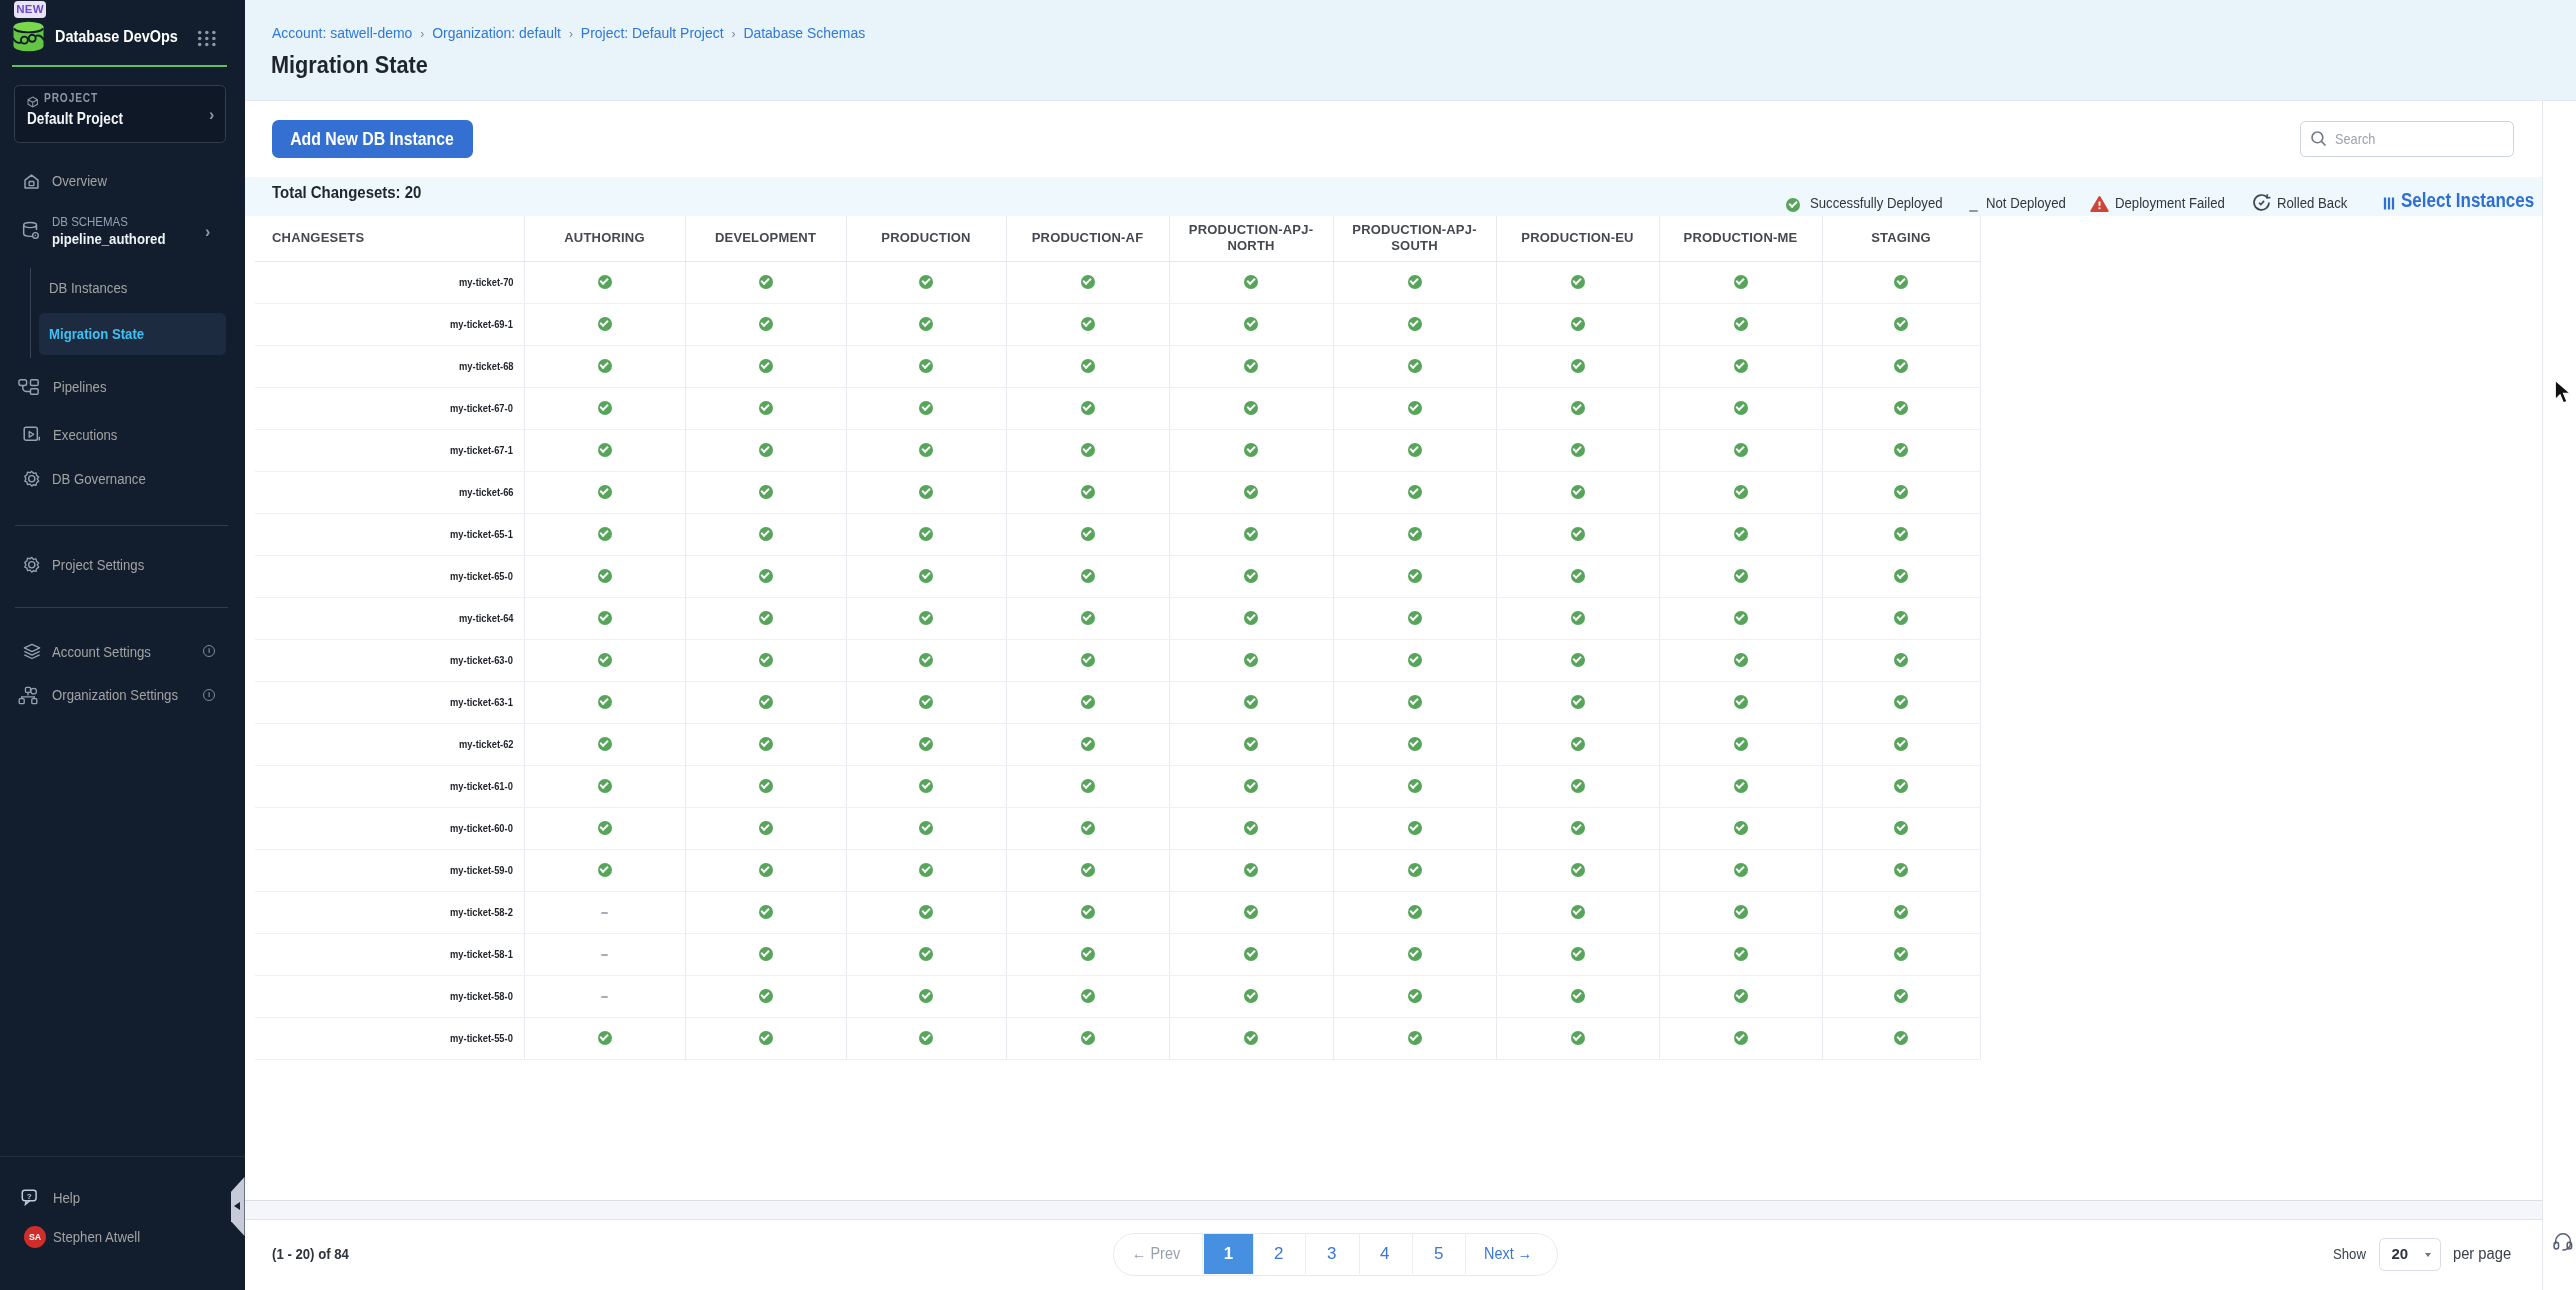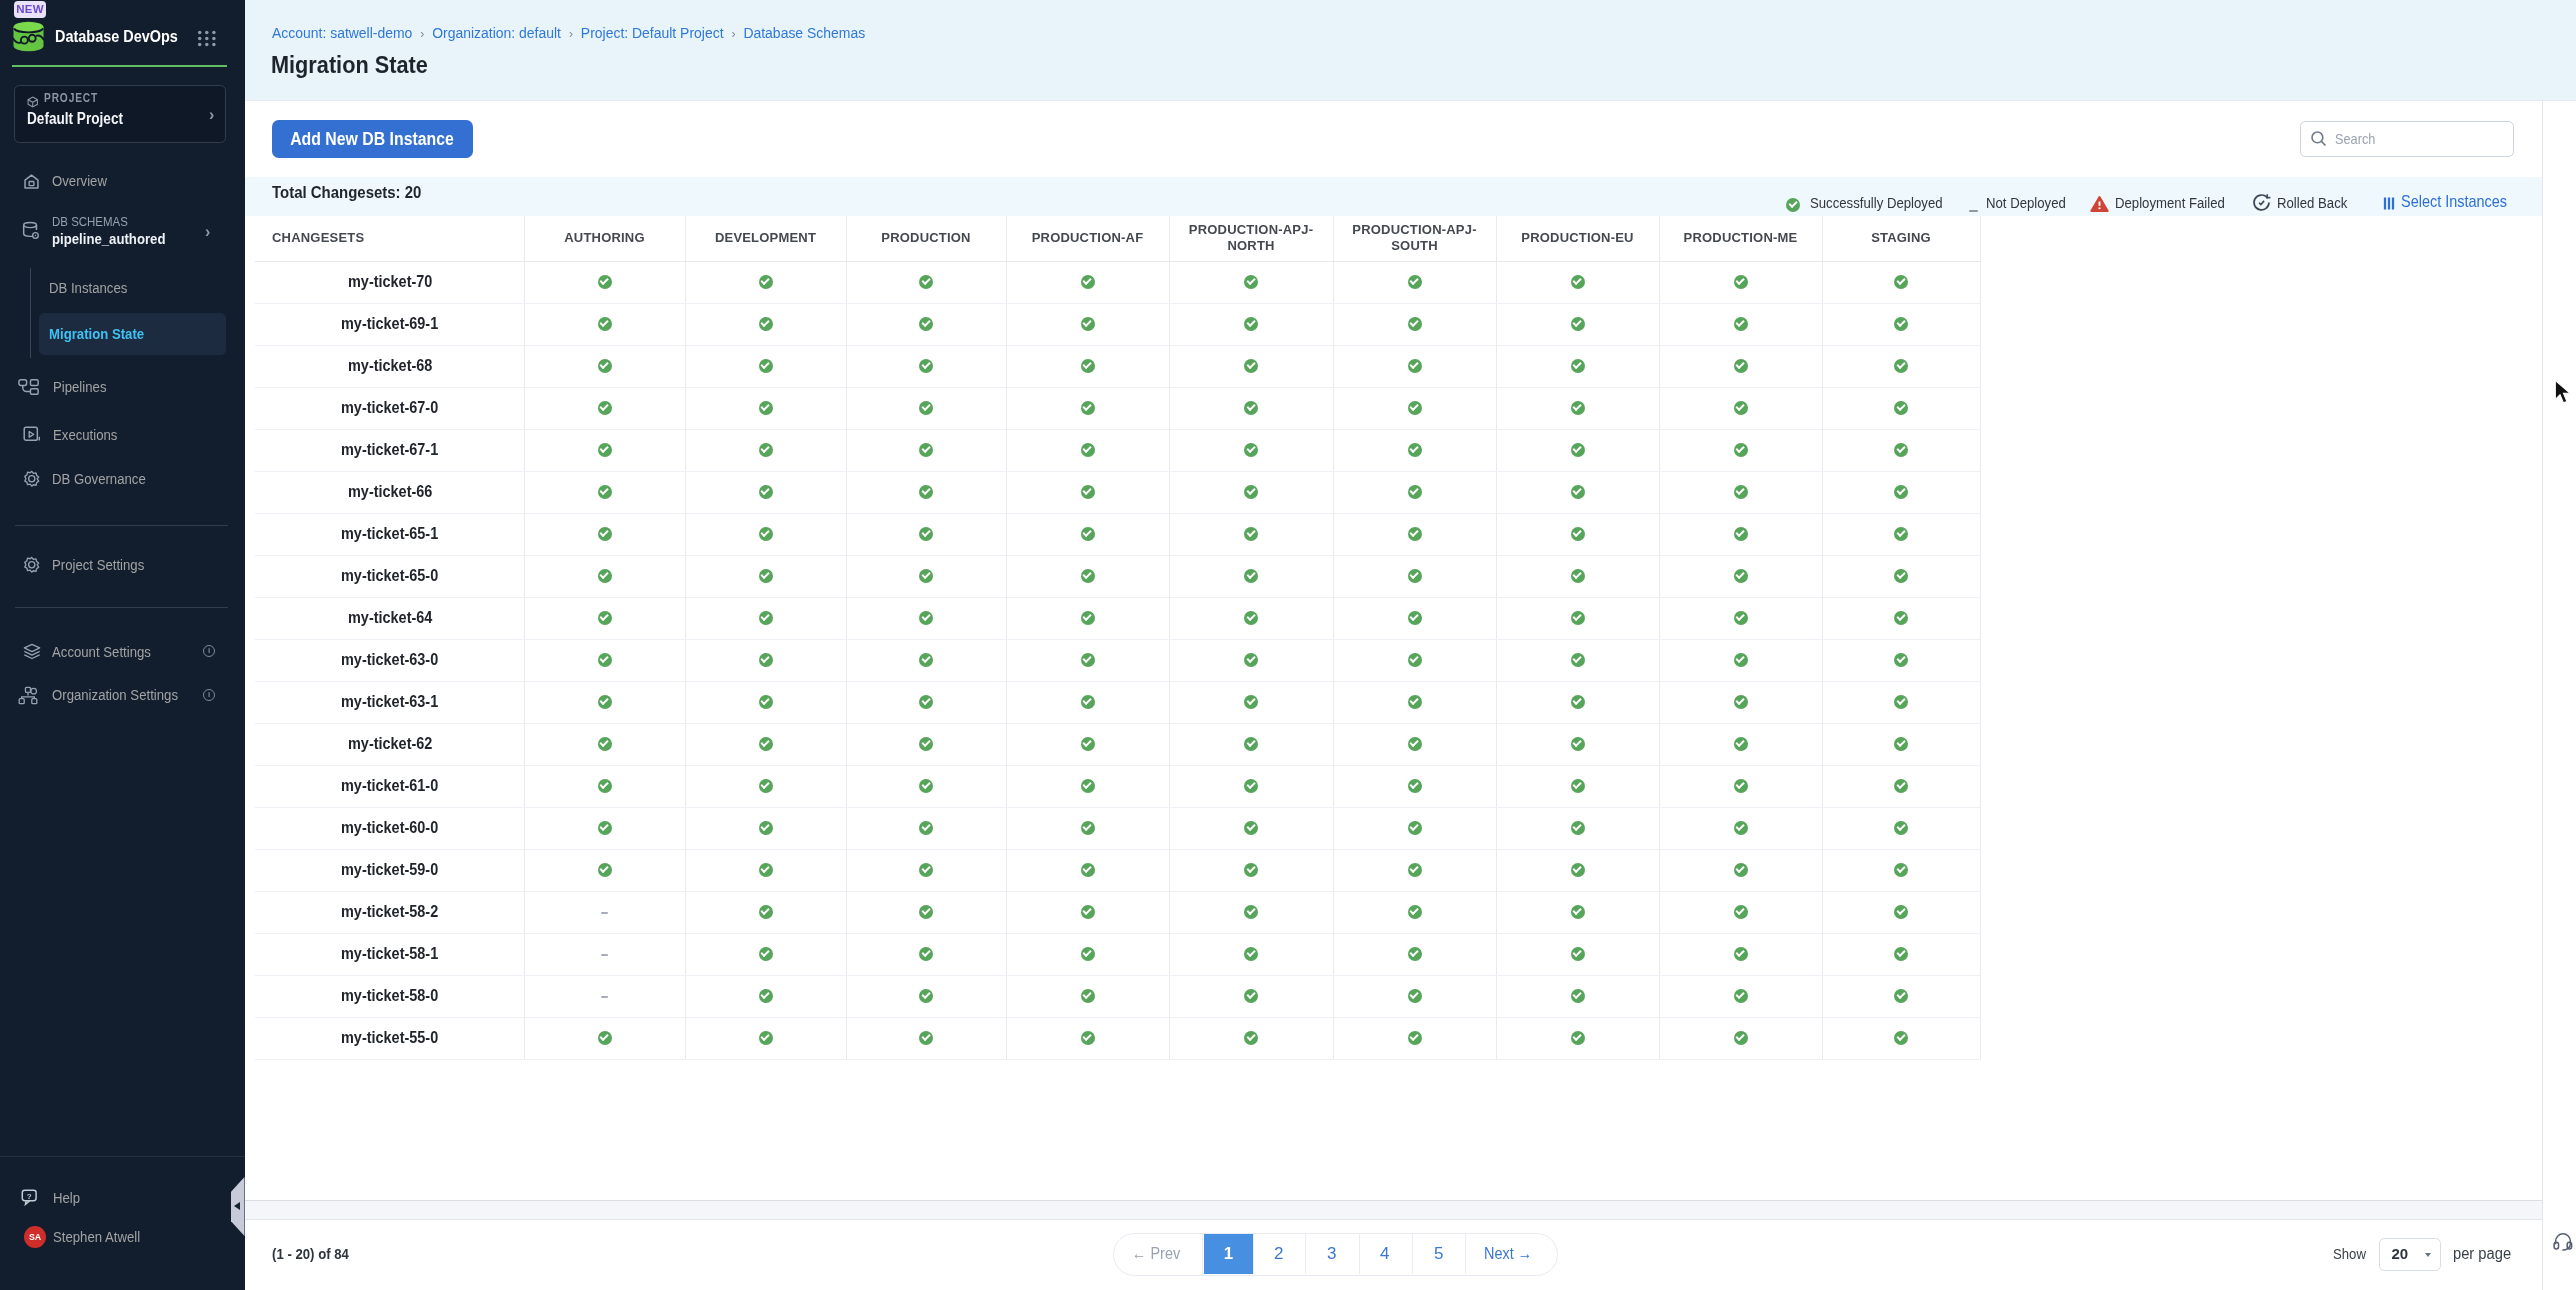--- a/index.html
+++ b/index.html
@@ -33,21 +33,21 @@
 #legend{position:absolute;left:245px;top:177px;width:2297px;height:39px;background:#eef8fd}
 #tc{left:272px;top:173px;height:39px;font-size:17px;font-weight:700;color:#22272e}
 .leg{position:absolute;top:173px;height:39px;display:flex;align-items:flex-end;white-space:nowrap;font-size:15.5px;color:#32373e;font-weight:500}
 .ok{width:14px;height:14px;border-radius:50%;background:#57a55a;display:inline-block;position:relative;flex:none;vertical-align:middle}
 .ok:after{content:"";position:absolute;left:2.7px;top:3.4px;width:6px;height:2.7px;border-left:2px solid #fff;border-bottom:2px solid #fff;transform:rotate(-45deg)}
 
 #tbl{position:absolute;left:255px;top:216px;border-collapse:collapse;table-layout:fixed}
 #tbl th{height:45px;font-size:13px;font-weight:700;color:#44484f;letter-spacing:0.2px;text-align:center;vertical-align:middle;border-bottom:1.3px solid #e6e8ef;line-height:16px}
 #tbl th:first-child{text-align:left;padding-left:17px}
 #tbl td{height:42px;text-align:center;vertical-align:middle;border-bottom:1.3px solid #eef0f6}
-#tbl td:first-child{text-align:center;padding-left:17px;font-weight:700;color:#22262c;font-size:17px}
+#tbl td:first-child{text-align:right;padding-left:17px;font-weight:700;color:#22262c;font-size:11px}
 #tbl td+td,#tbl th+th{border-left:1.3px solid #e8eaf1}
 #tbl td:last-child,#tbl th:last-child{border-right:1.3px solid #e8eaf1}
 .tdash{display:inline-block;width:7.4px;height:2px;background:#a8adbc;border-radius:1.3px;vertical-align:middle}
 
 #scrollband{position:absolute;left:245px;top:1200px;width:2297px;height:19.6px;background:#f5f6f9;border-top:1.3px solid #dbdee5;border-bottom:1.3px solid #e2e5eb}
 #count{left:272px;top:1245px;height:17.5px;font-size:15.5px;font-weight:700;color:#2f353d}
 #pager{position:absolute;left:1113px;top:1233px;width:445px;height:43px;border:1.3px solid #e7eaf0;border-radius:21.6px;background:#fff;font-size:17px}
 #pager span{position:absolute;top:0;height:40px;display:flex;align-items:center}
 #pager .sep{position:absolute;top:0;width:1.3px;height:40px;background:#eaedf2}
 #pager .prev{left:17.5px;color:#98a2af}
@@ -246,21 +246,21 @@
     </svg>
   </div>
 <div class="leg" style="left:2277px">
     <span class="sx">Rolled Back</span>
   </div>
 <div class="leg" style="left:2383px">
     <svg width="12" height="17" viewBox="0 0 18 25" fill="none">
       <path d="M3 3.5 v18 M9 3.5 v18 M15 3.5 v18" stroke="#2e6fd6" stroke-width="3.4"></path>
     </svg>
   </div>
-<div class="leg" style="left:2401px;color:#2e6fd6;font-weight:400;font-size:17px">
+<div class="leg" style="left:2401px;color:#2e6fd6;font-weight:700;font-size:20px">
     <span class="sx">Select Instances</span>
   </div>
 <table id="tbl">
     <colgroup>
       <col style="width:269px">
       <col style="width:161px">
       <col style="width:161px">
       <col style="width:160px">
       <col style="width:163px">
       <col style="width:164px">

